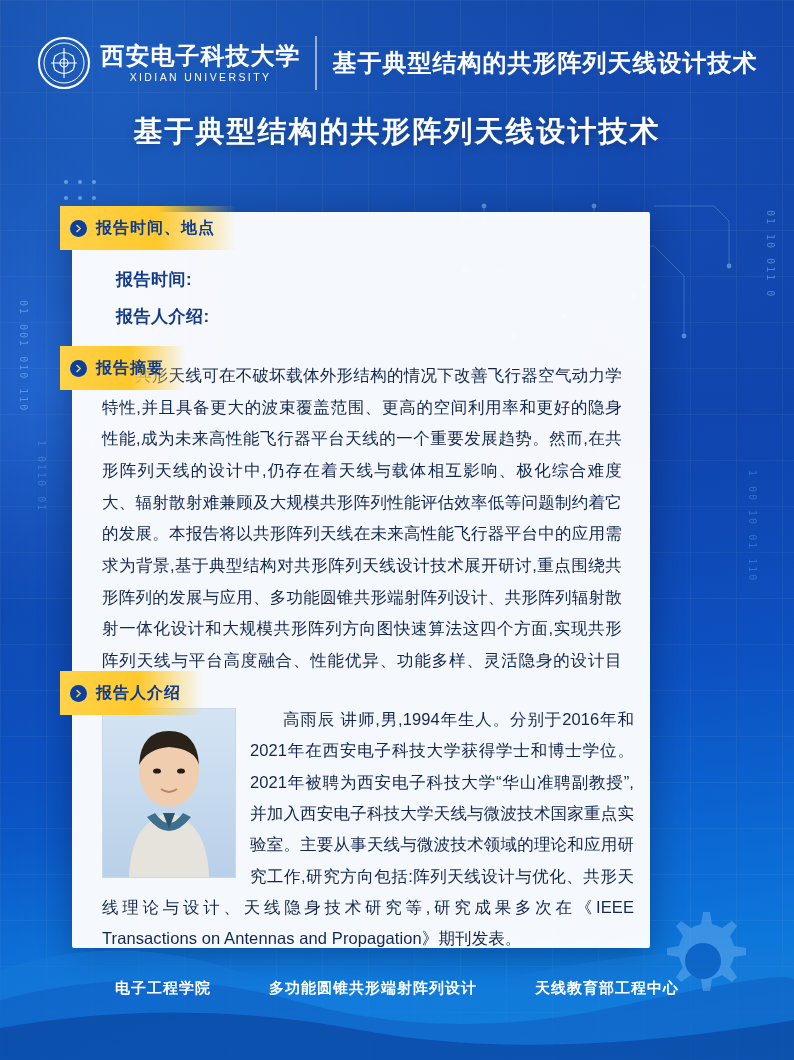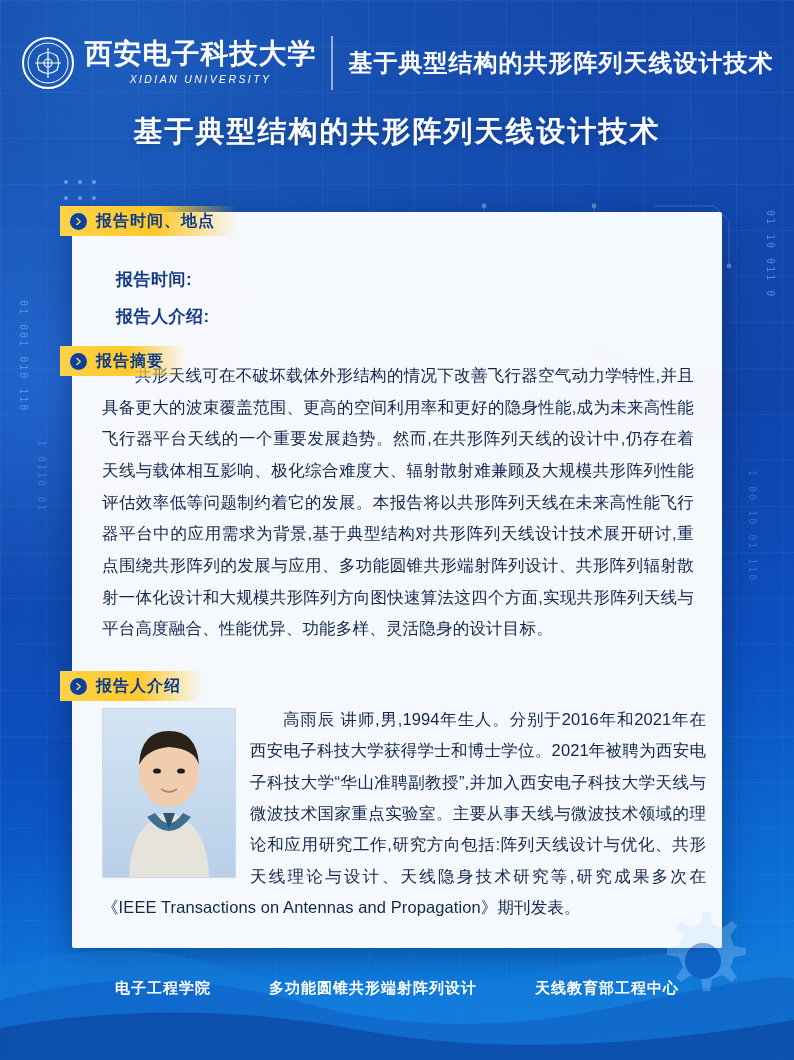--- a/index.html
+++ b/index.html
@@ -111,34 +111,33 @@
     width: 54px; height: 54px;
     flex: 0 0 54px;
   }
   .logo-text {
     display: flex;
     flex-direction: column;
     align-items: center;
     line-height: 1.05;
   }
   .logo-cn {
-    font-family: Liberation Mono, monospace;
-    font-weight: bold;
-    font-size: 28px;
+    font-family: Liberation Sans, sans-serif;
+    font-weight: bold;
+    font-size: 24px;
     color: #ffffff;
     letter-spacing: 1px;
     white-space: nowrap;
   }
   .logo-en {
     font-size: 10.5px;
     color: #ffffff;
     letter-spacing: 2.4px;
     margin-top: 4px;
     white-space: nowrap;
-    font-style: italic;
   }
   .header-title {
     font-size: 24px;
     font-weight: bold;
     color: #ffffff;
     letter-spacing: 1px;
     white-space: nowrap;
   }
 
   .poster-title {
@@ -149,39 +148,39 @@
     color: #ffffff;
     letter-spacing: 2px;
     text-shadow: 0 2px 10px rgba(0,0,0,0.25);
   }
 
   
   .card {
     position: absolute;
     left: 72px;
     top: 212px;
-    width: 650px;
+    width: 578px;
     bottom: 112px;
     background: rgba(255,255,255,0.96);
     border-radius: 2px;
     box-shadow: 0 8px 34px rgba(0,0,20,0.32);
   }
   .card-inner {
     padding: 34px 30px 0 30px;
     height: 100%;
     box-sizing: border-box;
   }
 
   
   .sect-label {
     position: absolute;
     left: 72px;
     display: flex;
     align-items: center;
-    height: 30px;
+    height: 44px;
     padding: 0 22px 0 10px;
     background: linear-gradient(90deg, #ffd24a 0%, #ffc92c 55%, rgba(255,201,44,0) 100%);
     transform: translateX(-12px);
   }
   .sect-label .bullet {
     width: 17px; height: 17px;
     border-radius: 50%;
     background: #0b3fa0;
     display: flex;
     align-items: center;

